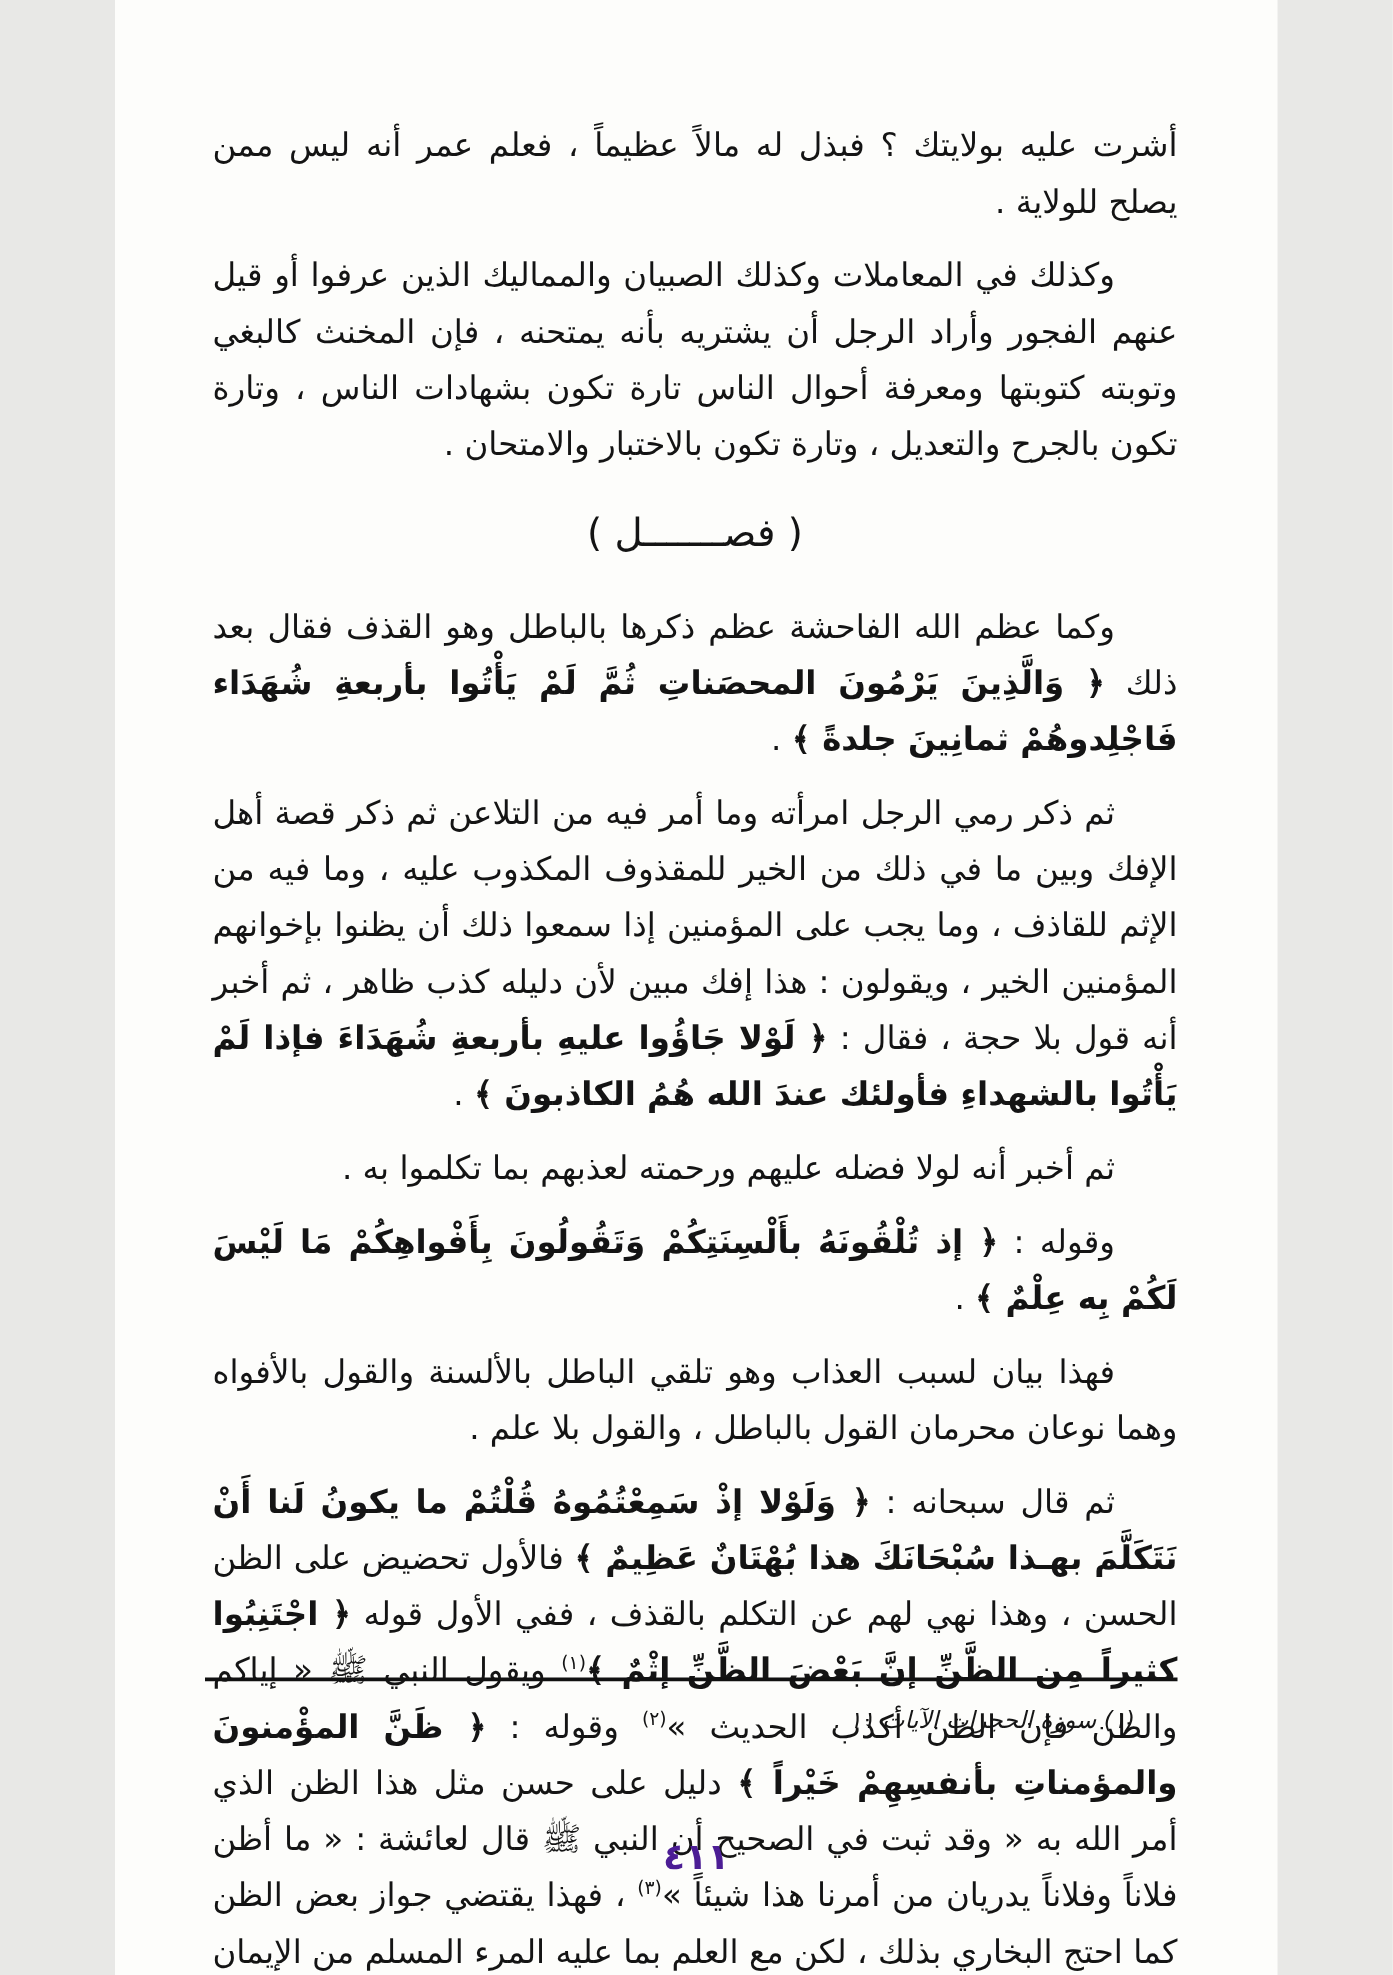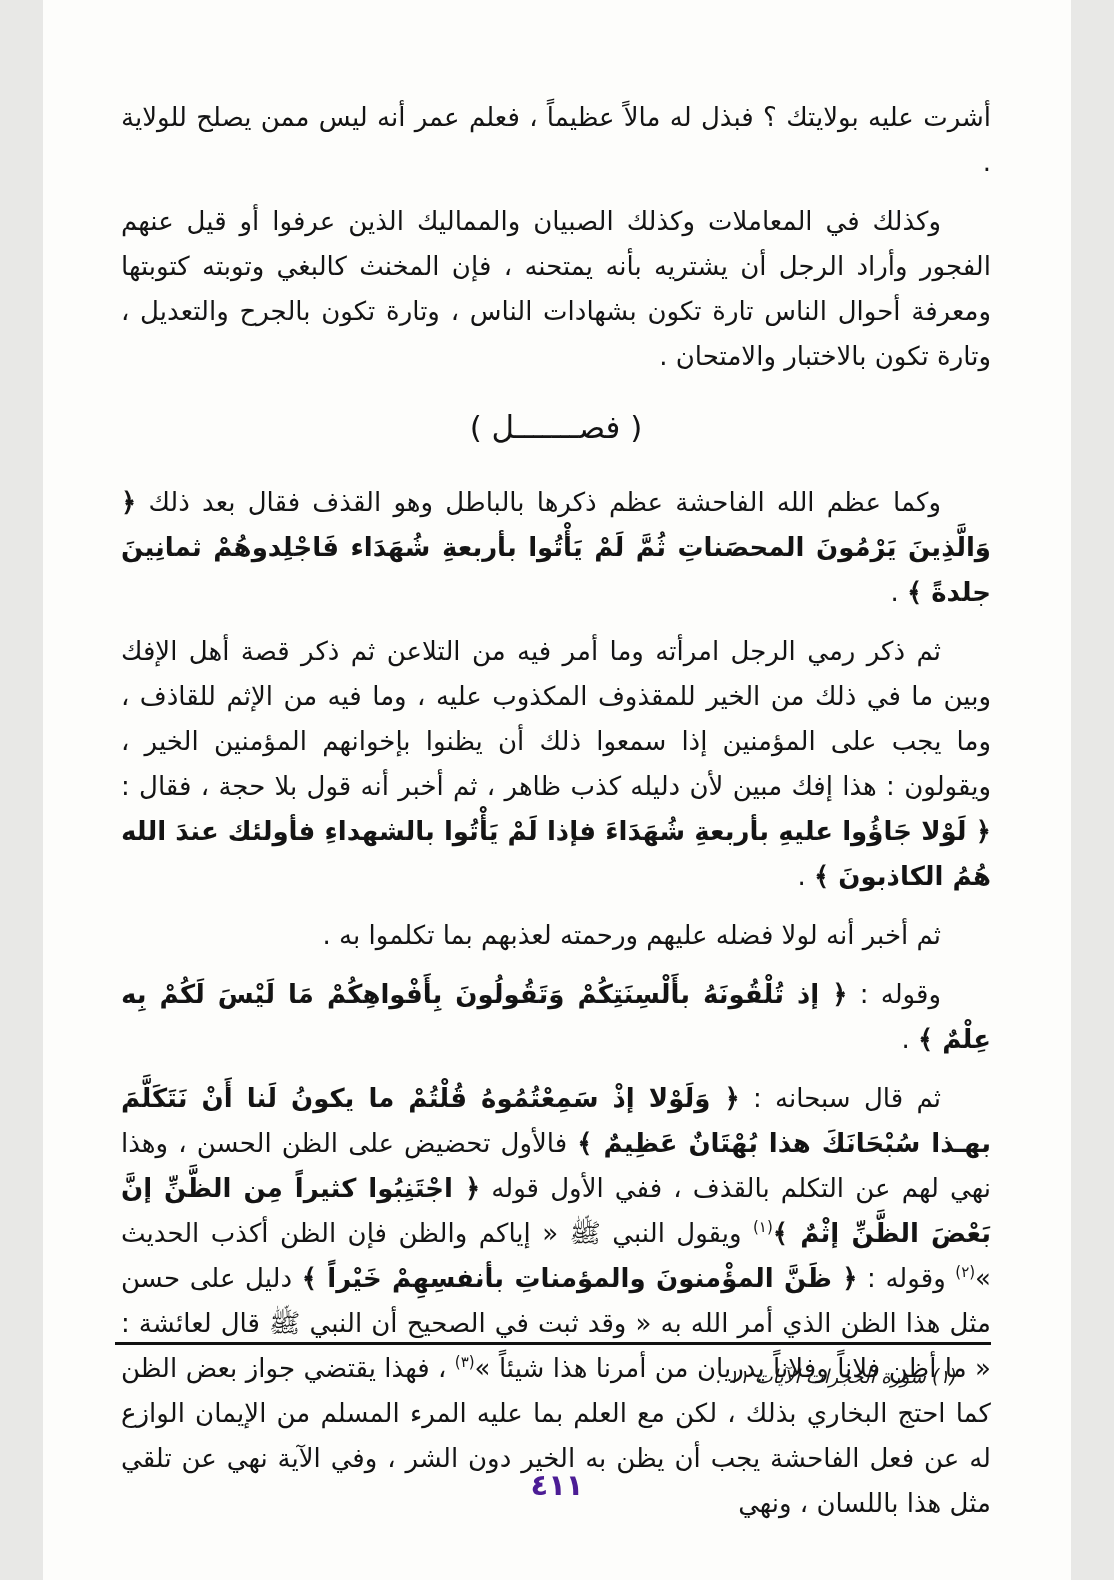--- a/index.html
+++ b/index.html
@@ -2,21 +2,21 @@
 <html dir="rtl" lang="ar"><head>
 <meta charset="utf-8">
 <style>
   html, body {
     margin: 0;
     padding: 0;
     background: #e8e8e6;
   }
   .page {
     position: relative;
-    width: 1028px;
+    width: 930px;
     height: 1580px;
     margin: 0 auto;
     background: #fdfdfb;
     box-sizing: border-box;
     font-family: "DejaVu Sans", sans-serif;
     color: #141414;
     direction: rtl;
     overflow: hidden;
   }
   .main-text {
@@ -91,20 +91,21 @@
     <div class="section-header">( فصـــــــل )</div>
 
     <p class="indent"><span>وكما عظم الله الفاحشة عظم ذكرها بالباطل وهو القذف فقال بعد ذلك </span><span class="q">﴿ وَالَّذِينَ يَرْمُونَ المحصَناتِ ثُمَّ لَمْ يَأْتُوا بأربعةِ شُهَدَاء فَاجْلِدوهُمْ ثمانِينَ جلدةً ﴾</span><span> .</span></p>
 
     <p class="indent"><span>ثم ذكر رمي الرجل امرأته وما أمر فيه من التلاعن ثم ذكر قصة أهل الإفك وبين ما في ذلك من الخير للمقذوف المكذوب عليه ، وما فيه من الإثم للقاذف ، وما يجب على المؤمنين إذا سمعوا ذلك أن يظنوا بإخوانهم المؤمنين الخير ، ويقولون : هذا إفك مبين لأن دليله كذب ظاهر ، ثم أخبر أنه قول بلا حجة ، فقال : </span><span class="q">﴿ لَوْلا جَاؤُوا عليهِ بأربعةِ شُهَدَاءَ فإذا لَمْ يَأْتُوا بالشهداءِ فأولئك عندَ الله هُمُ الكاذبونَ ﴾</span><span> .</span></p>
 
     <p class="indent"><span>ثم أخبر أنه لولا فضله عليهم ورحمته لعذبهم بما تكلموا به .</span></p>
 
     <p class="indent"><span>وقوله : </span><span class="q">﴿ إذ تُلْقُونَهُ بأَلْسِنَتِكُمْ وَتَقُولُونَ بِأَفْواهِكُمْ مَا لَيْسَ لَكُمْ بِه عِلْمٌ ﴾</span><span> .</span></p>
 
+    <p class="indent"><span>فهذا بيان لسبب العذاب وهو تلقي الباطل بالألسنة والقول بالأفواه وهما نوعان محرمان القول بالباطل ، والقول بلا علم .</span></p>
 
     <p class="indent"><span>ثم قال سبحانه : </span><span class="q">﴿ وَلَوْلا إذْ سَمِعْتُمُوهُ قُلْتُمْ ما يكونُ لَنا أَنْ نَتَكَلَّمَ بهـذا سُبْحَانَكَ هذا بُهْتَانٌ عَظِيمٌ ﴾</span><span> فالأول تحضيض على الظن الحسن ، وهذا نهي لهم عن التكلم بالقذف ، ففي الأول قوله </span><span class="q">﴿ اجْتَنِبُوا كثيراً مِن الظَّنِّ إنَّ بَعْضَ الظَّنِّ إثْمٌ ﴾</span><span class="sup">(١)</span><span> ويقول النبي ﷺ « إياكم والظن فإن الظن أكذب الحديث »</span><span class="sup">(٢)</span><span> وقوله : </span><span class="q">﴿ ظَنَّ المؤْمنونَ والمؤمناتِ بأنفسِهِمْ خَيْراً ﴾</span><span> دليل على حسن مثل هذا الظن الذي أمر الله به « وقد ثبت في الصحيح أن النبي ﷺ قال لعائشة : « ما أظن فلاناً وفلاناً يدريان من أمرنا هذا شيئاً »</span><span class="sup">(٣)</span><span> ، فهذا يقتضي جواز بعض الظن كما احتج البخاري بذلك ، لكن مع العلم بما عليه المرء المسلم من الإيمان الوازع له عن فعل الفاحشة يجب أن يظن به الخير دون الشر ، وفي الآية نهي عن تلقي مثل هذا باللسان ، ونهي</span></p>
 
   </div>
 
   <div class="footnote-block">
     <p class="fn">(١) سورة الحجرات الآيات ١١ .</p>
   </div>
 
   <div class="page-number">٤١١</div>

